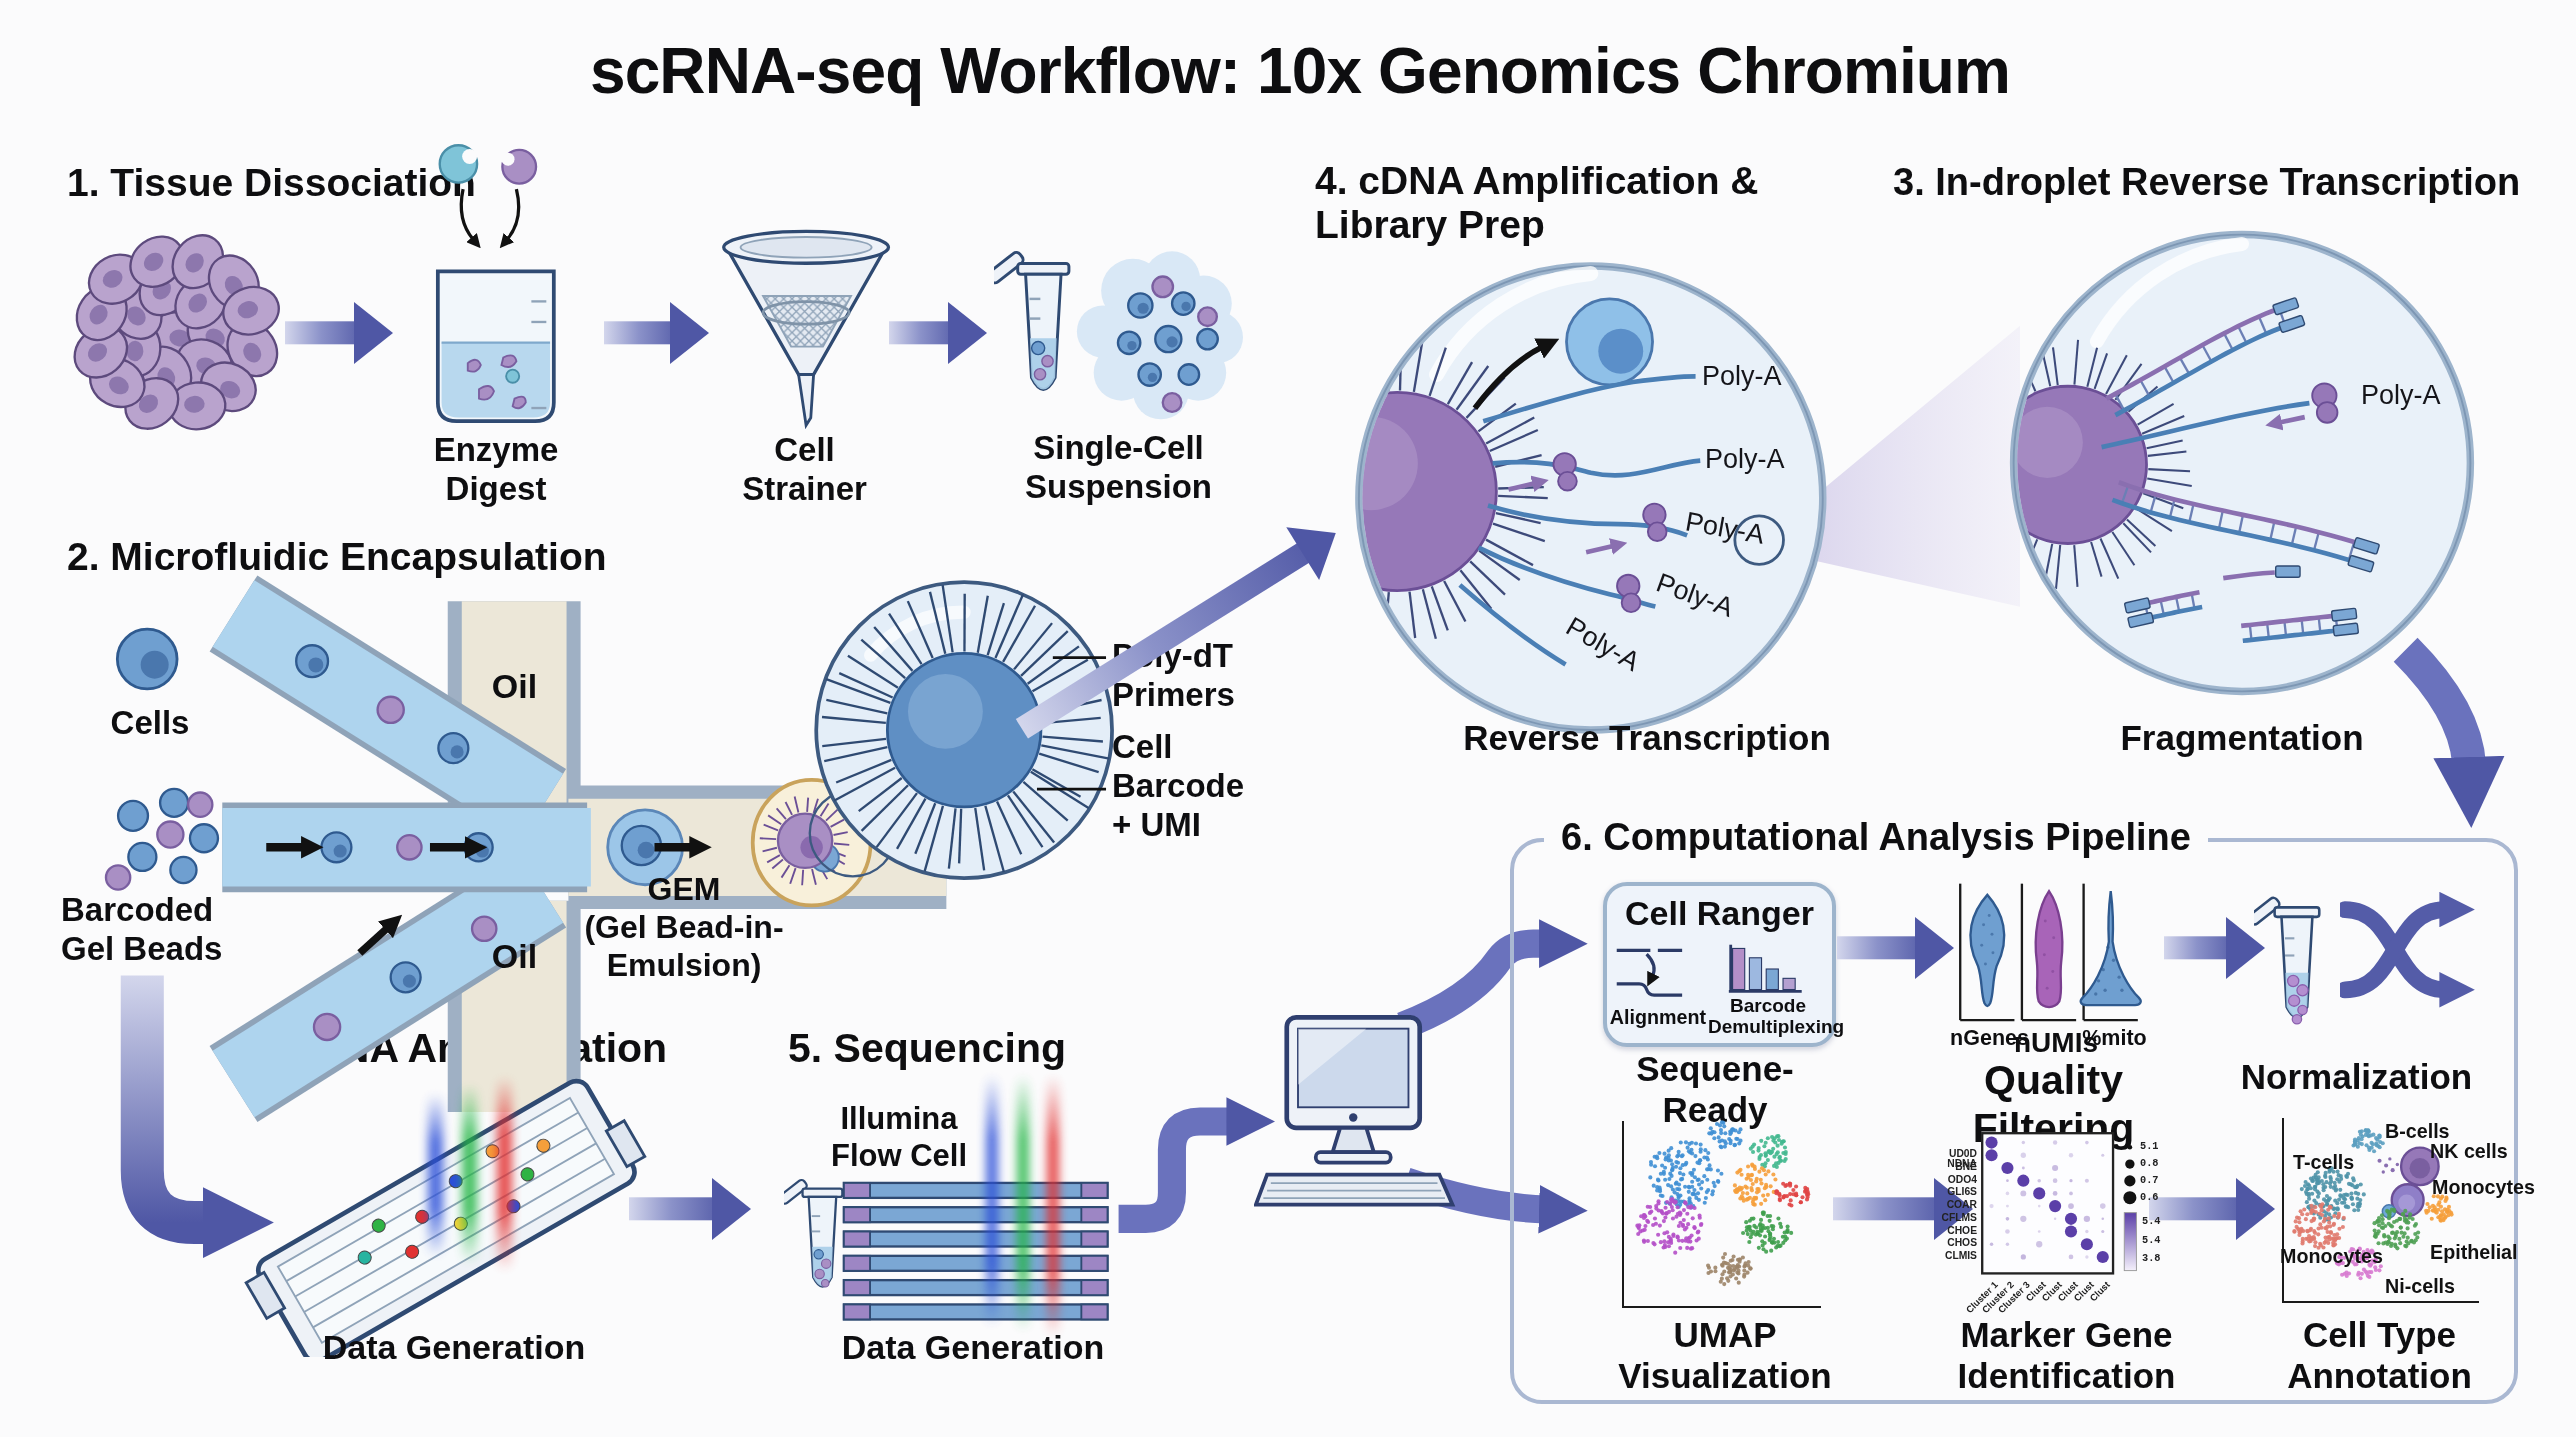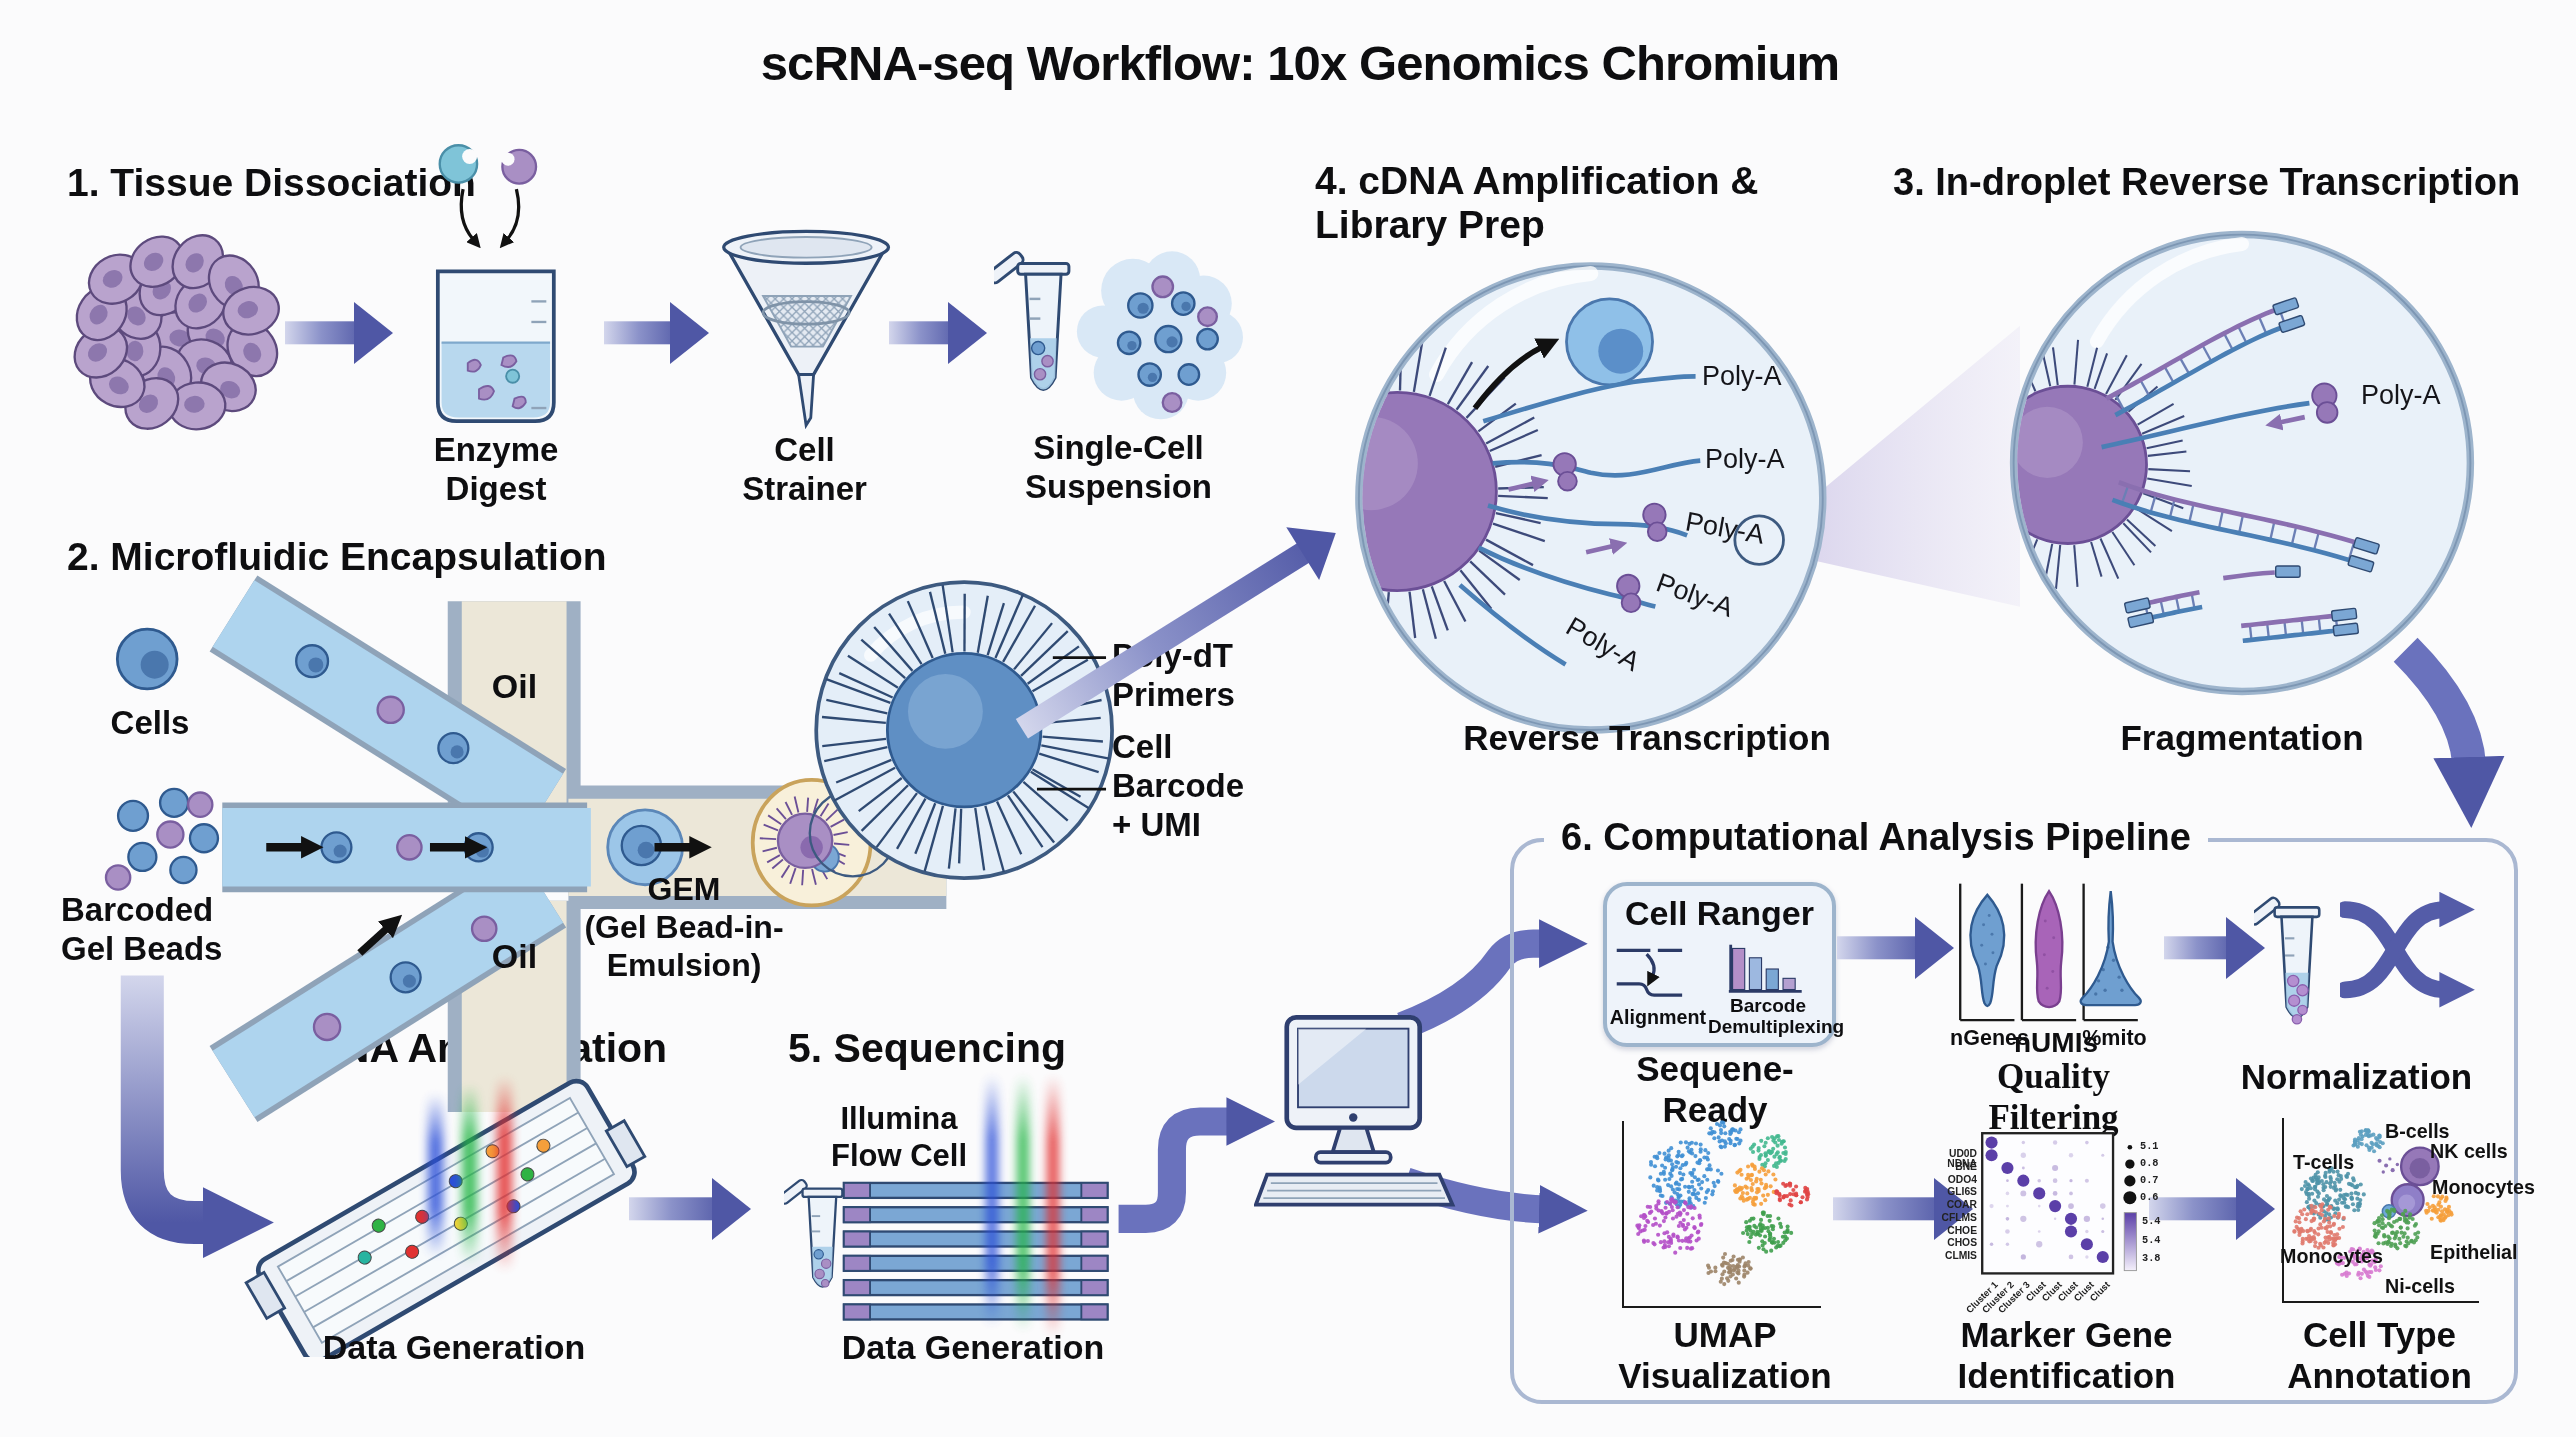--- a/index.html
+++ b/index.html
@@ -24,21 +24,21 @@
   .legv{position:absolute;font-size:10.3px;font-weight:600;color:#222;white-space:nowrap;font-family:Liberation Mono, monospace;}
   .box6{position:absolute;border:4.7px solid #aab8d2;border-radius:32px;}
   .crbox{position:absolute;border:4.7px solid #9db4cc;border-radius:24px;background:#eef3fa;
          box-shadow:0 2.8px 5.6px rgba(90,100,140,.25);}
 </style>
 </head>
 <body>
 
 <div class="canvas">
 
-  <div class="abs hdr" style="left:0;right:0;top:36px;text-align:center;font-size:49px;letter-spacing:-0.9px;padding-left:24px;">scRNA-seq Workflow: 10x Genomics Chromium</div>
+  <div class="abs hdr" style="left:0;right:0;top:36px;text-align:center;font-size:64px;letter-spacing:-0.9px;padding-left:24px;">scRNA-seq Workflow: 10x Genomics Chromium</div>
   <div class="abs hdr" style="left:67px;top:161px;font-size:39px;">1. Tissue Dissociation</div>
   <div class="abs hdr" style="left:67px;top:535px;font-size:39px;">2. Microfluidic Encapsulation</div>
   <div class="abs hdr" style="left:1315px;top:159px;font-size:39px;width:599px;">4. cDNA Amplification &amp;
 Library Prep</div>
   <div class="abs hdr" style="left:1893px;top:161px;font-size:38px;">3. In-droplet Reverse Transcription</div>
   <div class="abs hdr" style="left:225px;top:1026px;width:459px;text-align:center;font-size:41px;">4. cDNA Amplification</div>
   <div class="abs hdr" style="left:749px;top:1026px;width:356px;text-align:center;font-size:41px;">5. Sequencing</div>
 
   <svg class="abs" style="left:0;top:0;" width="2576" height="1438" viewBox="0 0 2752 1536">
     <defs>
@@ -788,21 +788,21 @@
           <circle cx="12" cy="40" r="1.8"></circle>
           <circle cx="-16" cy="44" r="1.8"></circle>
         <circle cx="3" cy="8" r="1.8"></circle>
           <circle cx="-3" cy="-6" r="1.8"></circle>
       </g>
     </g>
   </svg>
   <div class="abs cap" style="left:1949px;top:1026px;width:81px;font-size:21.5px;font-weight:700;">nGenes</div>
   <div class="abs cap" style="left:2014px;top:1026px;width:71px;font-size:28px;font-weight:700;">nUMIs</div>
   <div class="abs cap" style="left:2074px;top:1026px;width:81px;font-size:21.5px;font-weight:700;">%mito</div>
-  <div class="abs cap" style="left:1939px;top:1056px;width:229px;font-size:35px;font-family:Liberation Serif, serif;">Quality Filtering</div>
+  <div class="abs cap" style="left:1939px;top:1056px;width:229px;font-size:41px;">Quality Filtering</div>
 
   <div class="fat-arrow" style="left:2164px;top:915px;width:101px;">
     <div class="shaft"></div>
       <div class="head"></div>
     </div>
 
   <svg class="abs" style="left:2254px;top:876px;" width="98" height="183" viewBox="0 0 105 195">
     <use href="#tube" transform="scale(0.92)"></use>
     <circle cx="42" cy="112" r="6" fill="#b48fd0" stroke="#8a5fae" stroke-width="1.4"></circle>
     <circle cx="52" cy="122" r="6" fill="#b48fd0" stroke="#8a5fae" stroke-width="1.4"></circle>

